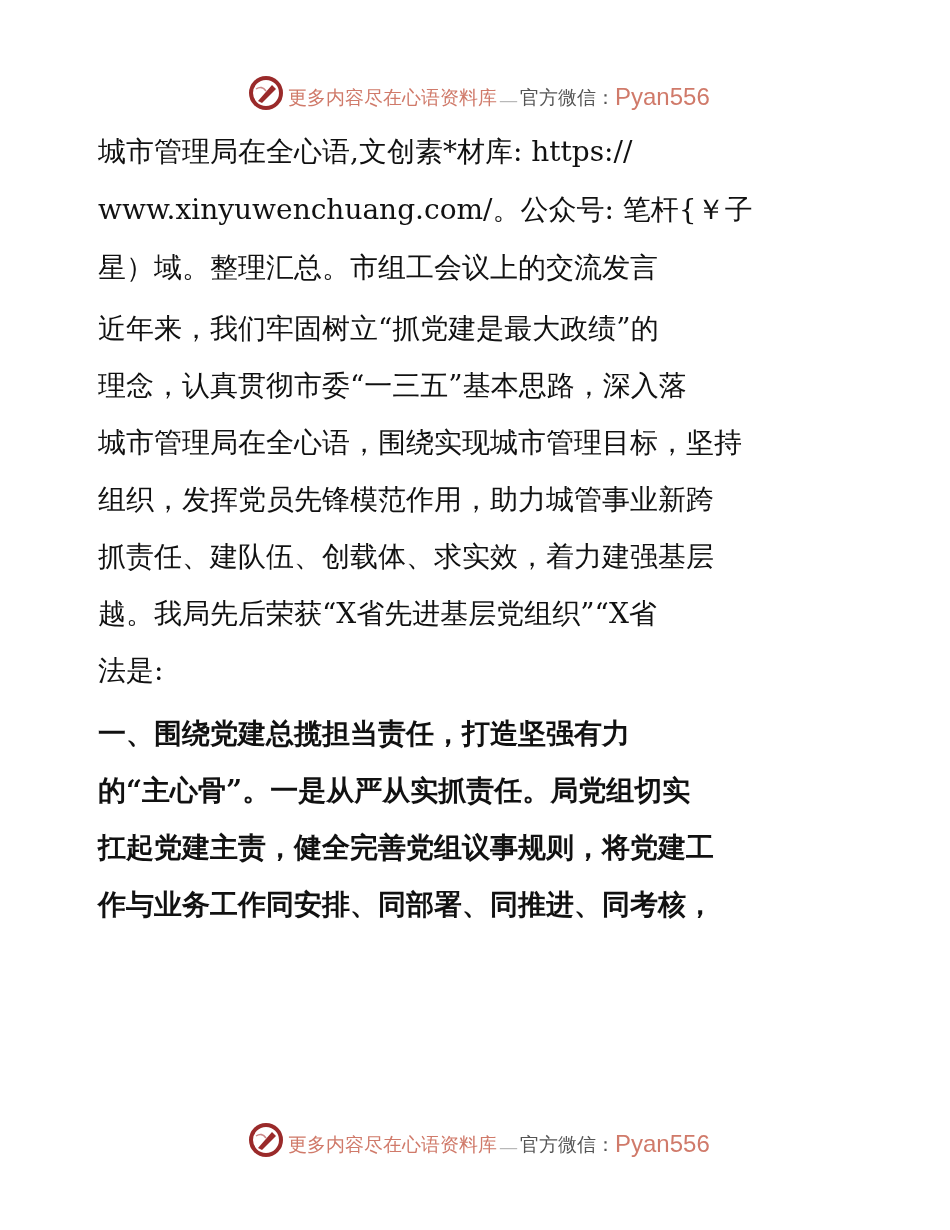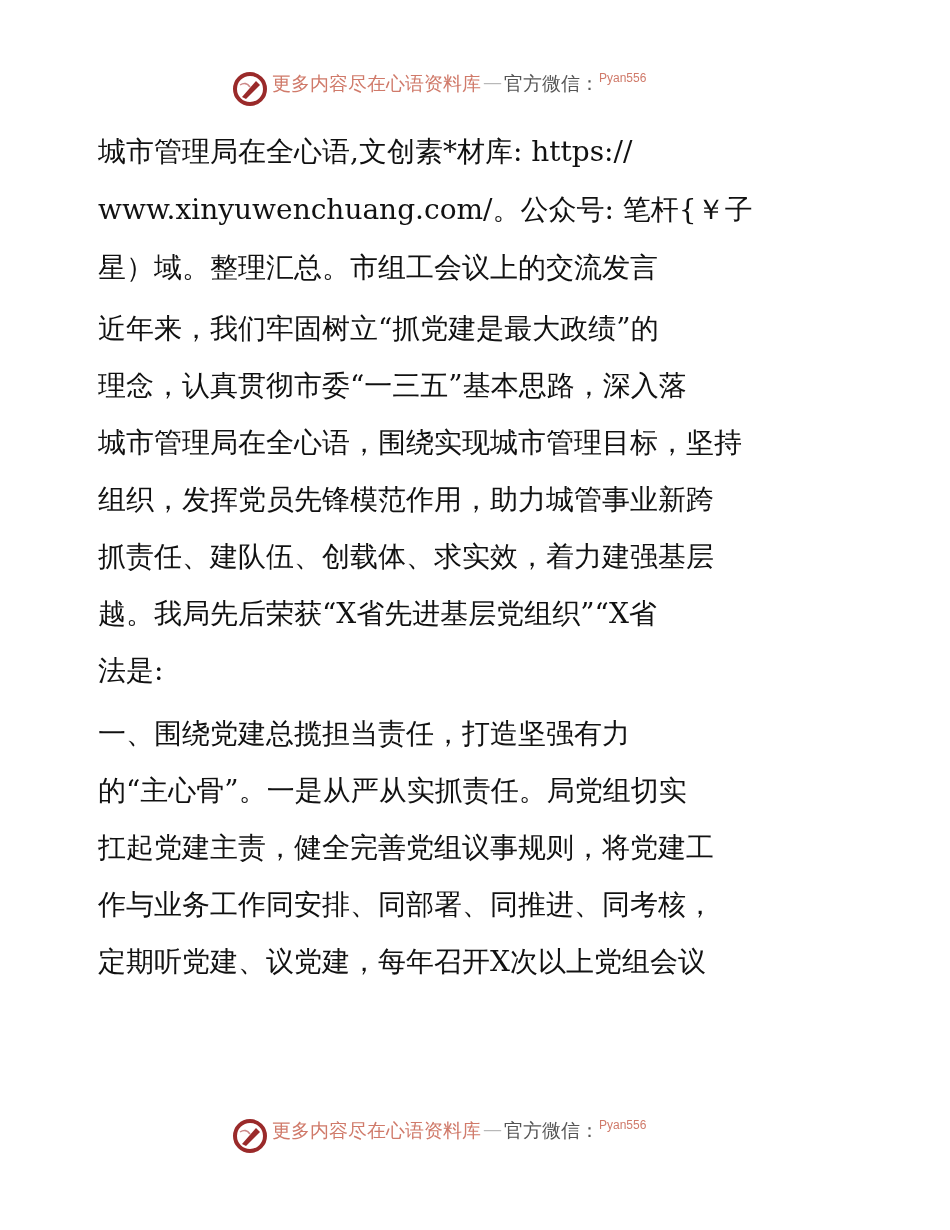--- a/index.html
+++ b/index.html
@@ -1,28 +1,28 @@
 <!DOCTYPE html>
 <html><head>
 <meta charset="utf-8">
 <style>
   html, body { margin: 0; padding: 0; background: #ffffff; }
   body { width: 950px; height: 1230px; position: relative; overflow: hidden; }
   .watermark {
-    position: absolute; left: 232px; height: 40px;
-    display: flex; align-items: flex-start;
+    position: absolute; left: 248px; height: 40px;
+    display: flex; align-items: flex-end;
     font-family: "DejaVu Serif", serif; font-size: 19px; white-space: nowrap;
   }
   .watermark.top { top: 71px; }
   .watermark.bottom { top: 1118px; }
   .wm-logo { width: 36px; height: 36px; margin-right: 4px; }
   .wm-main { color: #d07a6a; }
   .wm-dash { color: #b8b8b8; margin: 0 2px; }
   .wm-off { color: #555; font-family: "DejaVu Sans", sans-serif; }
-  .wm-id { color: #d07a6a; font-family: "Liberation Sans", sans-serif; font-size: 12px; }
+  .wm-id { color: #d07a6a; font-family: "Liberation Sans", sans-serif; font-size: 24px; }
   .content {
     position: absolute; left: 98px; top: 123px; width: 752px;
     font-family: "DejaVu Serif", serif; font-size: 28px; color: #111;
     line-height: 57px;
   }
   .para { margin: 0 0 6px 0; word-break: break-all; }
   .line { display: block; white-space: nowrap; height: 57px; }
 </style>
 </head>
 <body>
@@ -47,26 +47,25 @@
   </div>
   <div class="para" style="margin-top:4px;">
     <span class="line"> 近年来，我们牢固树立“抓党建是最大政绩”的</span>
     <span class="line">理念，认真贯彻市委“一三五”基本思路，深入落</span>
     <span class="line">城市管理局在全心语，围绕实现城市管理目标，坚持</span>
     <span class="line">组织，发挥党员先锋模范作用，助力城管事业新跨</span>
     <span class="line">抓责任、建队伍、创载体、求实效，着力建强基层</span>
     <span class="line">越。我局先后荣获“X省先进基层党组织”“X省</span>
     <span class="line">法是:</span>
   </div>
-  <div class="para" style="margin-top:4px;">
+  <div class="para" style="margin-top:4px;font-weight:bold;">
     <span class="line"> 一、围绕党建总揽担当责任，打造坚强有力</span>
     <span class="line">的“主心骨”。一是从严从实抓责任。局党组切实</span>
     <span class="line">扛起党建主责，健全完善党组议事规则，将党建工</span>
     <span class="line">作与业务工作同安排、同部署、同推进、同考核，</span>
-    <span class="line">定期听党建、议党建，每年召开X次以上党组会议</span>
   </div>
 </div>
 
 <div class="watermark bottom">
   <svg class="wm-logo" viewBox="0 0 36 36">
     <circle cx="18" cy="18" r="15" fill="none" stroke="#9a2a2a" stroke-width="4"></circle>
     <path d="M10 26 L24 10 L28 14 L14 28 Z" fill="#9a2a2a"></path>
     <path d="M8 14 Q14 10 18 16" fill="none" stroke="#c88" stroke-width="1.5"></path>
   </svg>
   <span class="wm-main">更多内容尽在心语资料库</span>

